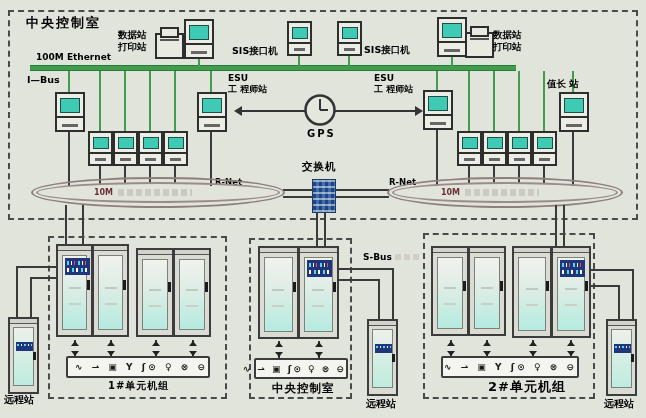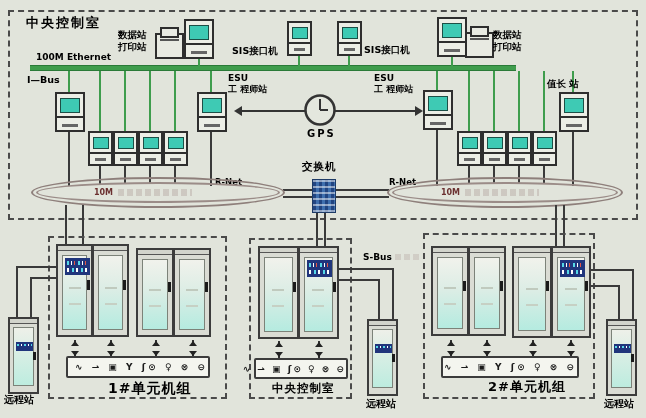--- a/index.html
+++ b/index.html
@@ -291,21 +291,21 @@
     <div class="dscr"></div>
     <div class="hdl"></div>
   </div>
   <div class="darr" style="left:74px;top:340px"></div>
   <div class="darr" style="left:110px;top:340px"></div>
   <div class="darr" style="left:155px;top:340px"></div>
   <div class="darr" style="left:192px;top:340px"></div>
   <div class="strip" style="left:66px;top:356px;width:144px;height:22px">
     <span>∿ ⇀ ▣ Y ʃ⊙ ♀ ⊗ ⊖</span>
   </div>
-  <div class="lbl" style="left:108px;top:380px;font-size:14px;letter-spacing:1px">1#单元机组</div>
+  <div class="lbl" style="left:108px;top:380px;font-size:10px;letter-spacing:1px">1#单元机组</div>
 
   <div class="dashbox" style="left:249px;top:238px;width:103px;height:161px"></div>
   <div class="door" style="left:258px;top:246px;width:41px;height:93px">
     <div class="cap"></div>
     <div class="dscr"></div>
     <div class="hdl"></div>
   </div>
   <div class="door" style="left:298px;top:246px;width:41px;height:93px">
     <div class="cap"></div>
     <div class="dscr">

